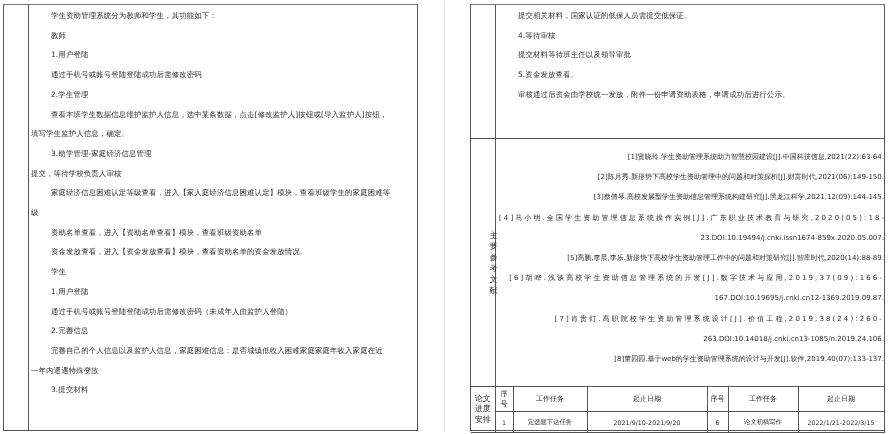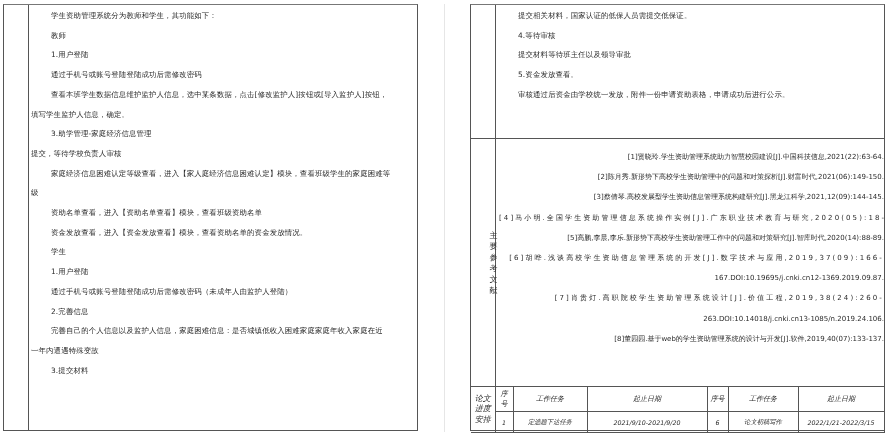--- a/index.html
+++ b/index.html
@@ -25,37 +25,38 @@
   .noind { padding-left:2px; }
 
   
   .sec-top { position:absolute; left:0; right:0; top:0; height:133px; border-bottom:1px solid #555; }
   .sec-ref { position:absolute; left:0; right:0; top:134px; height:247px; border-bottom:1px solid #555; }
   .sec-ref .labelcol { display:flex; align-items:center; justify-content:center; }
   .vlabel { font-size:8px; line-height:11px; text-align:left; width:14px; word-break:break-all; color:#333;margin-left:21px; }
   .ref { font-size:7px; line-height:20.2px; white-space:nowrap; color:#2a2a2a; padding-left:3px; }
   .ref.wide { letter-spacing:2.1px; }
 
-  table.sched { position:absolute; left:0; top:381px; width:413px; height:46px; border-collapse:collapse; table-layout:fixed;font-style:italic; }
+  table.sched { position:absolute; left:0; top:381px; width:413px; height:46px; border-collapse:collapse; table-layout:fixed; }
   table.sched td { border:1px solid #555; font-size:7px; text-align:center; color:#2a2a2a; padding:0; }
   table.sched tr.hdr td { height:24px; }
   table.sched tr.row td { height:20px; font-size:6.3px; }
   table.sched td.lbl { border-left:none; font-size:8px; line-height:10.5px; }
   table.sched td.seqh { line-height:10px; }
 </style>
 </head>
 <body>
 
 <div class="page left">
   <div class="labelcol"></div>
   <div class="content" id="left-content" style="top:1px;">
       <div class="p ind">学生资助管理系统分为教师和学生，其功能如下：</div>
       <div class="p ind">教师</div>
       <div class="p ind">1.用户登陆</div>
       <div class="p ind">通过手机号或账号登陆登陆成功后需修改密码</div>
+      <div class="p ind">2.学生管理</div>
       <div class="p ind">查看本班学生数据信息维护监护人信息，选中某条数据，点击[修改监护人]按钮或[导入监护人]按钮，</div>
       <div class="p noind">填写学生监护人信息，确定。</div>
       <div class="p ind">3.助学管理-家庭经济信息管理</div>
       <div class="p noind">提交，等待学校负责人审核</div>
       <div class="p ind">家庭经济信息困难认定等级查看，进入【家人庭经济信息困难认定】模块，查看班级学生的家庭困难等</div>
       <div class="p noind">级</div>
       <div class="p ind">资助名单查看，进入【资助名单查看】模块，查看班级资助名单</div>
       <div class="p ind">资金发放查看，进入【资金发放查看】模块，查看资助名单的资金发放情况。</div>
       <div class="p ind">学生</div>
       <div class="p ind">1.用户登陆</div>
@@ -83,20 +84,21 @@
 
   <div class="sec-ref">
     <div class="labelcol">
       <span class="vlabel">主要参考文献</span>
     </div>
     <div class="content" id="ref-content" style="top:8px;text-align:right;">
         <div class="ref ">[1]贤晓玲.学生资助管理系统助力智慧校园建设[J].中国科技信息,2021(22):63-64.</div>
         <div class="ref ">[2]陈月秀.新形势下高校学生资助管理中的问题和对策探析[J].财富时代,2021(06):149-150.</div>
         <div class="ref ">[3]蔡倩琴.高校发展型学生资助信息管理系统构建研究[J].黑龙江科学,2021,12(09):144-145.</div>
         <div class="ref wide">[4]马小明.全国学生资助管理信息系统操作实例[J].广东职业技术教育与研究,2020(05):18-</div>
+        <div class="ref ">23.DOI:10.19494/j.cnki.issn1674-859x.2020.05.007.</div>
         <div class="ref ">[5]高鹏,李晨,李乐.新形势下高校学生资助管理工作中的问题和对策研究[J].智库时代,2020(14):88-89.</div>
         <div class="ref wide">[6]胡哗.浅谈高校学生资助信息管理系统的开发[J].数字技术与应用,2019,37(09):166-</div>
         <div class="ref ">167.DOI:10.19695/j.cnki.cn12-1369.2019.09.87.</div>
         <div class="ref wide">[7]肖贵灯.高职院校学生资助管理系统设计[J].价值工程,2019,38(24):260-</div>
         <div class="ref ">263.DOI:10.14018/j.cnki.cn13-1085/n.2019.24.106.</div>
         <div class="ref ">[8]董园园.基于web的学生资助管理系统的设计与开发[J].软件,2019,40(07):133-137.</div>
       </div>
   </div>
 
   <table class="sched">

